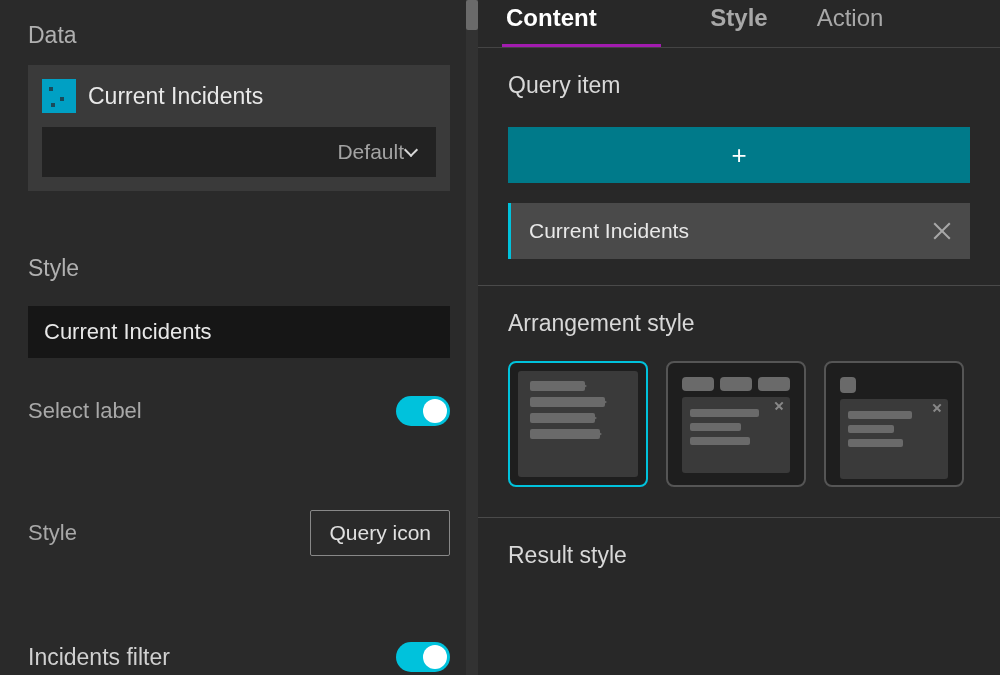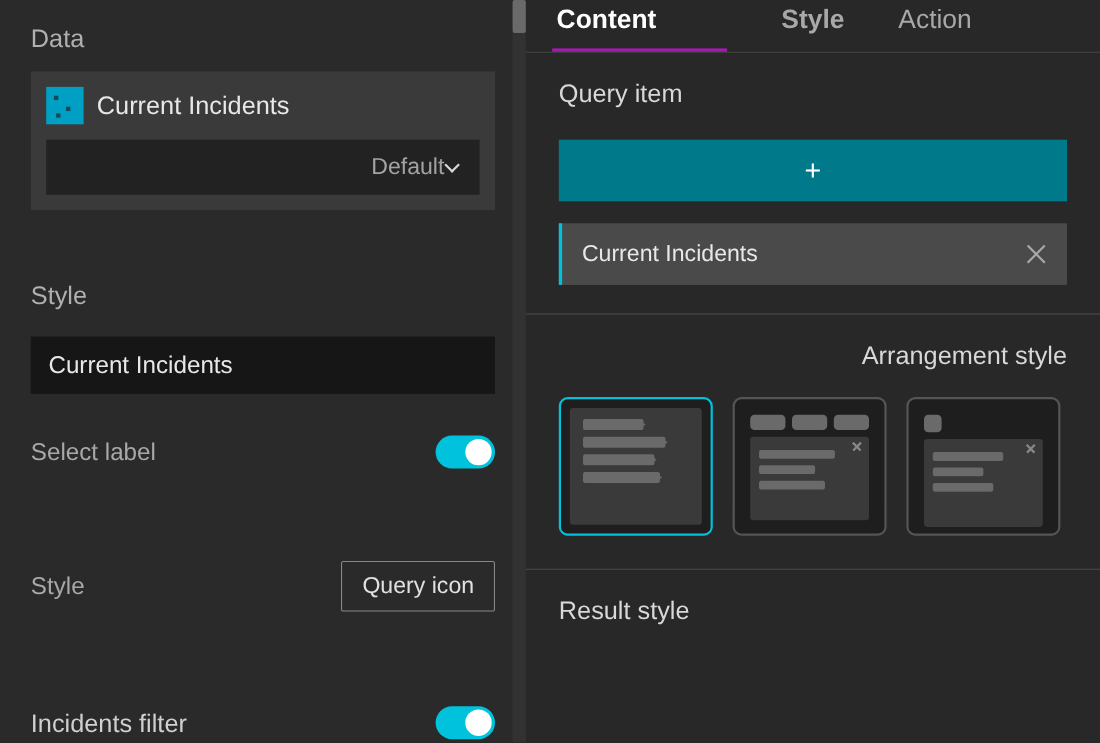--- a/index.html
+++ b/index.html
@@ -365,21 +365,21 @@
     </button>
     <div class="query-item">
       <span>Current Incidents</span>
       <span class="close-x"></span>
     </div>
   </div>
 
   <div class="divider"></div>
 
   <div class="right-section">
-    <div class="right-heading" style="margin-bottom:4px;text-align:right;">Arrangement style</div>
+    <div class="right-heading" style="margin-bottom:4px;">Arrangement style</div>
     <div class="arrangement-row">
       <div class="arr-card arr1 selected">
         <div class="arr-inner">
           <div class="line w1"></div>
             <div class="line w2"></div>
             <div class="line w3"></div>
             <div class="line w4"></div>
         </div>
       </div>
       <div class="arr-card arr2">

